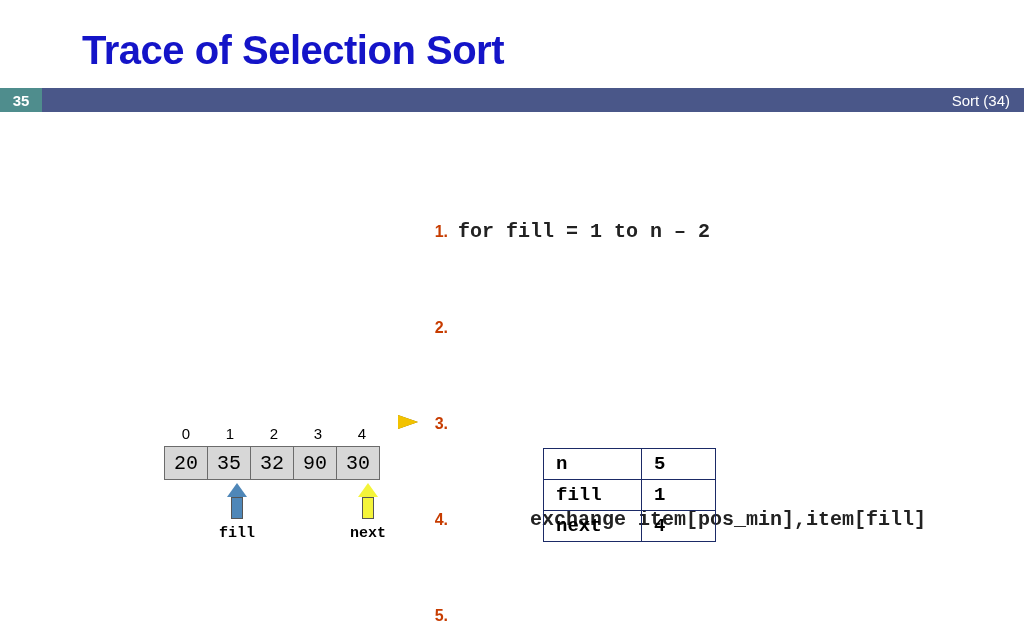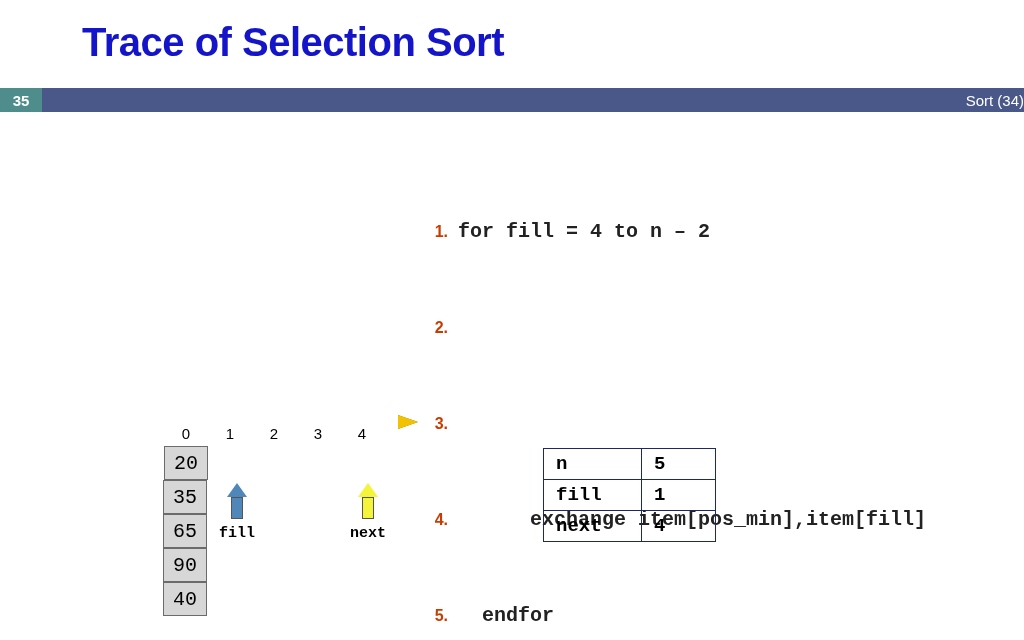--- a/index.html
+++ b/index.html
@@ -1,35 +1,35 @@
 <!DOCTYPE html>
 <html><head>
 <meta charset="utf-8">
 <style>
   * { box-sizing: border-box; margin: 0; padding: 0; }
   html, body { width: 1024px; height: 640px; background: #fff; font-family: Arial, Helvetica, sans-serif; }
   .slide { position: relative; width: 1024px; height: 640px; }
 
   .title {
-    position: absolute; left: 82px; top: 20px;
+    position: absolute; left: 82px; top: 28px;
     font-size: 40px; font-weight: 800; color: #1414c8;
     letter-spacing: -0.5px;
   }
 
   .bar {
     position: absolute; left: 0; top: 88px; width: 1024px; height: 24px;
     background: #4a5789;
     display: flex; align-items: center; color: #fff; font-size: 15px;
   }
   .bar-num {
     width: 42px; height: 24px; background: #4f8d8d;
     display: flex; align-items: center; justify-content: center;
     font-weight: 600;
   }
-  .bar-right { margin-left: auto; }
+  .bar-right { margin-left: auto; margin-right: 14px; }
 
   .code-block {
     position: absolute; left: 386px; top: 152px;
     font-family: "Courier New", Courier, monospace;
     font-size: 20px; font-weight: bold; color: #222;
     line-height: 32px; white-space: pre;
   }
   .code-row { display: flex; align-items: baseline; }
   .pointer-cell { width: 38px; display: flex; align-items: center; justify-content: flex-end; padding-right: 6px; }
   .ln { color: #c73c00; font-weight: bold; font-family: Arial, sans-serif; font-size: 16px; width: 24px; text-align: right; margin-right: 10px; }
@@ -37,21 +37,21 @@
 
   .pointer-right {
     width: 0; height: 0; border-top: 7px solid transparent; border-bottom: 7px solid transparent;
     border-left: 20px solid #f2c200;
     filter: drop-shadow(0 0 0.5px #8a6e00);
   }
 
   .array-area { position: absolute; left: 164px; top: 425px; }
   .idx-row { display: flex; }
   .idx { width: 44px; text-align: center; font-size: 15px; font-family: Arial, sans-serif; }
-  .cell-row { display: flex; margin-top: 4px; flex-direction: column; }
+  .cell-row { display: flex; margin-top: 4px; }
   .cell {
     width: 44px; height: 34px; border: 1px solid #6b6b6b; background: #d7d7d7;
     display: flex; align-items: center; justify-content: center;
     font-family: "Courier New", monospace; font-size: 20px;
     margin-left: -1px;
   }
   .cell:first-child { margin-left: 0; }
 
   .arrow-up {
     position: absolute; display: flex; flex-direction: column; align-items: center;
@@ -86,57 +86,56 @@
 
   <div class="bar">
     <div class="bar-num">35</div>
     <div class="bar-right">Sort (34)</div>
   </div>
 
   <div class="code-block">
     <div class="code-row">
       <span class="pointer-cell"></span>
       <span class="ln">1.</span>
-      <span class="code-text">for fill = 4 to n – 2</span>
+      <span class="code-text">for fill = 1 to n – 2</span>
     </div>
     <div class="code-row">
       <span class="pointer-cell"></span>
       <span class="ln">2.</span>
     </div>
     <div class="code-row">
       <span class="pointer-cell"><span class="pointer-right"></span></span>
       <span class="ln">3.</span>
     </div>
     <div class="code-row">
       <span class="pointer-cell"></span>
       <span class="ln">4.</span>
       <span class="code-text">      exchange item[pos_min],item[fill]</span>
     </div>
     <div class="code-row">
       <span class="pointer-cell"></span>
       <span class="ln">5.</span>
-      <span class="code-text">  endfor</span>
     </div>
     
   </div>
 
   <div class="array-area">
     <div class="idx-row">
       <div class="idx">0</div>
       <div class="idx">1</div>
       <div class="idx">2</div>
       <div class="idx">3</div>
       <div class="idx">4</div>
     </div>
     <div class="cell-row">
       <div class="cell">20</div>
       <div class="cell">35</div>
-      <div class="cell">65</div>
+      <div class="cell">32</div>
       <div class="cell">90</div>
-      <div class="cell">40</div>
+      <div class="cell">30</div>
     </div>
 
     <div class="arrow-up blue" style="left:55px; top:58px;">
       <div class="head"></div>
       <div class="shaft"></div>
       <div class="arrow-label">fill</div>
     </div>
 
     <div class="arrow-up yellow" style="left:186px; top:58px;">
       <div class="head"></div>

